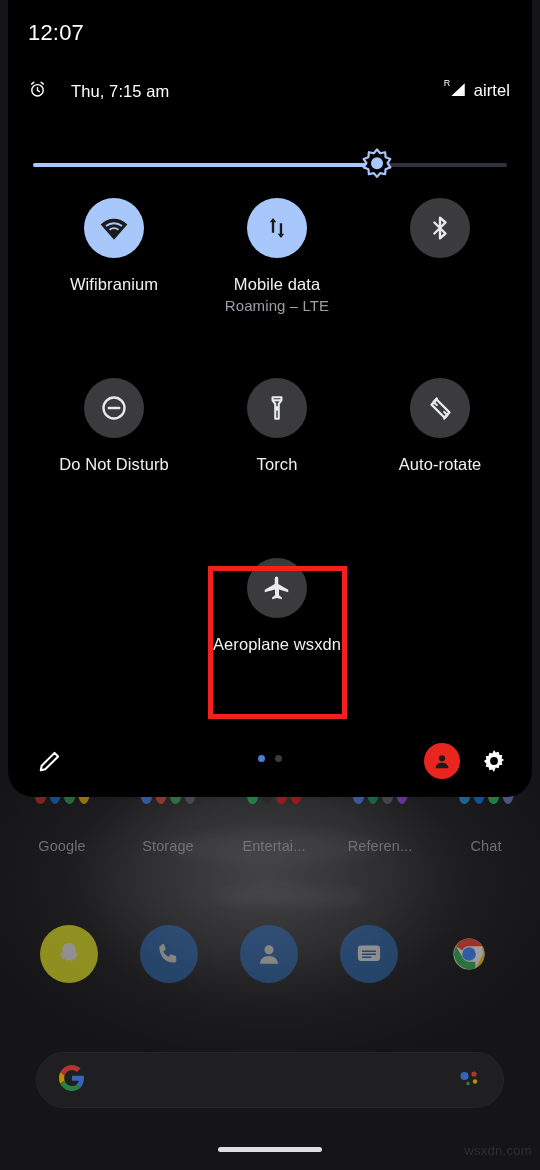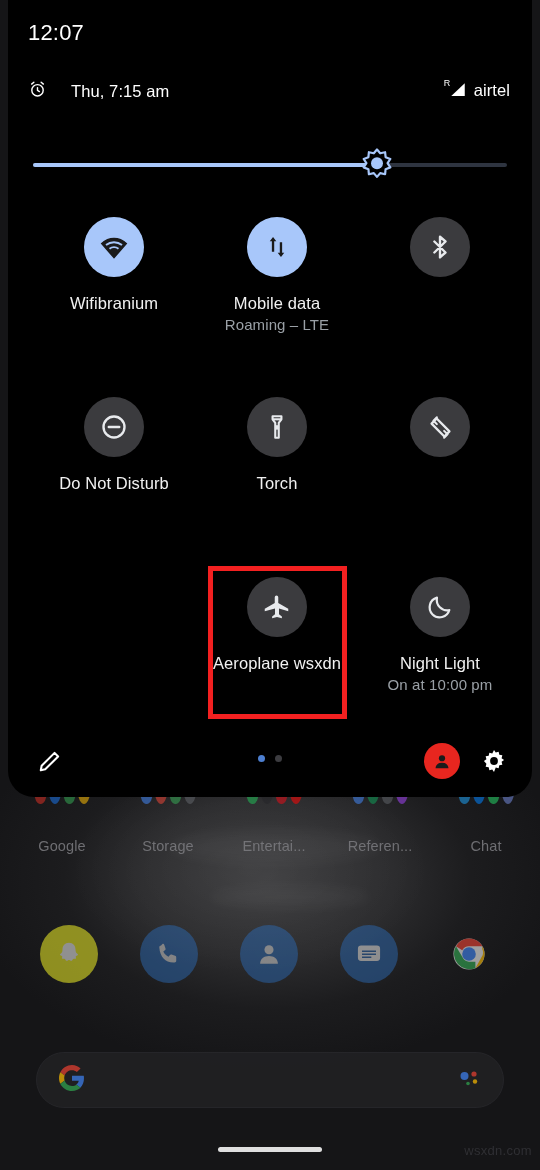--- a/index.html
+++ b/index.html
@@ -89,21 +89,21 @@
   .bt-fill{
     position:absolute; left:0; top:7px; width:71%; height:4px;
     border-radius:2px; background:#a8c7fa;
   }
   .bt-thumb{
     position:absolute; left:326px; top:-9px; width:36px; height:36px;
     display:flex; align-items:center; justify-content:center;
   }
 
   
-  .tiles{ position:absolute; left:0; top:217px; width:100%;text-decoration:underline; }
+  .tiles{ position:absolute; left:0; top:198px; width:100%;text-decoration:underline; }
   .tile-row{ position:relative; height:180px; }
   .tile{
     position:absolute; width:160px; text-align:center; top:0;
   }
   .tile-ico{
     width:60px; height:60px; border-radius:50%; margin:0 auto;
     display:flex; align-items:center; justify-content:center;
   }
   .tile-ico.on{ background:#a8c7fa; }
   .tile-ico.off{ background:#3b3b3e; }
@@ -341,39 +341,31 @@
             <div class="tile-label">Torch</div>
           </div>
           <div class="tile" style="left: 352px;">
             <div class="tile-ico off">
               <svg width="29" height="29" viewBox="0 0 24 24" fill="none" stroke="#e8eaed" stroke-width="1.9" stroke-linecap="round" stroke-linejoin="round">
                 <path d="M8.8 4.6 L4.6 8.8 L15.2 19.4 L19.4 15.2 Z"></path>
                 <path d="M6.2 6.4 L9.0 3.6 M6.2 6.4 L9.0 9.2" stroke-width="1.7"></path>
                 <path d="M17.8 17.6 L15.0 20.4 M17.8 17.6 L15.0 14.8" stroke-width="1.7"></path>
               </svg>
             </div>
+            <div class="tile-label">Auto-rotate</div>
           </div>
         </div>
         <div class="tile-row">
           <div class="tile" style="left: 189px;">
             <div class="tile-ico off">
               <svg width="30" height="30" viewBox="0 0 24 24" fill="#e8eaed">
                 <path d="M21 15.4 v-2 l-8-4.6 V4.2 a1.4 1.4 0 0 0-2.8 0 v4.6 L2.2 13.4 v2 l8.2-2.3 v4.7 l-2.3 1.7 v1.5 l3.9-1.1 3.9 1.1 v-1.5 l-2.3-1.7 v-4.7 z"></path>
               </svg>
             </div>
             <div class="tile-label">Aeroplane wsxdn</div>
-          </div>
-          <div class="tile" style="left: 352px;">
-            <div class="tile-ico off">
-              <svg width="28" height="28" viewBox="0 0 24 24" fill="none" stroke="#e8eaed" stroke-width="1.9" stroke-linejoin="round">
-                <path d="M20 14.6 A9 9 0 0 1 9.4 4 A8.6 8.6 0 1 0 20 14.6 Z"></path>
-              </svg>
-            </div>
-            <div class="tile-label">Night Light</div>
-            <div class="tile-sub">On at 10:00 pm</div>
           </div>
         </div>
       </div>
 
     <div class="annot"></div>
 
     <div class="qs-footer">
       <div class="edit-btn">
         <svg width="26" height="26" viewBox="0 0 24 24" fill="none" stroke="#fff" stroke-width="1.9" stroke-linecap="round" stroke-linejoin="round">
           <path d="M3.5 20.5 L4.3 16.4 L16.2 4.5 L19.5 7.8 L7.6 19.7 Z"></path>

